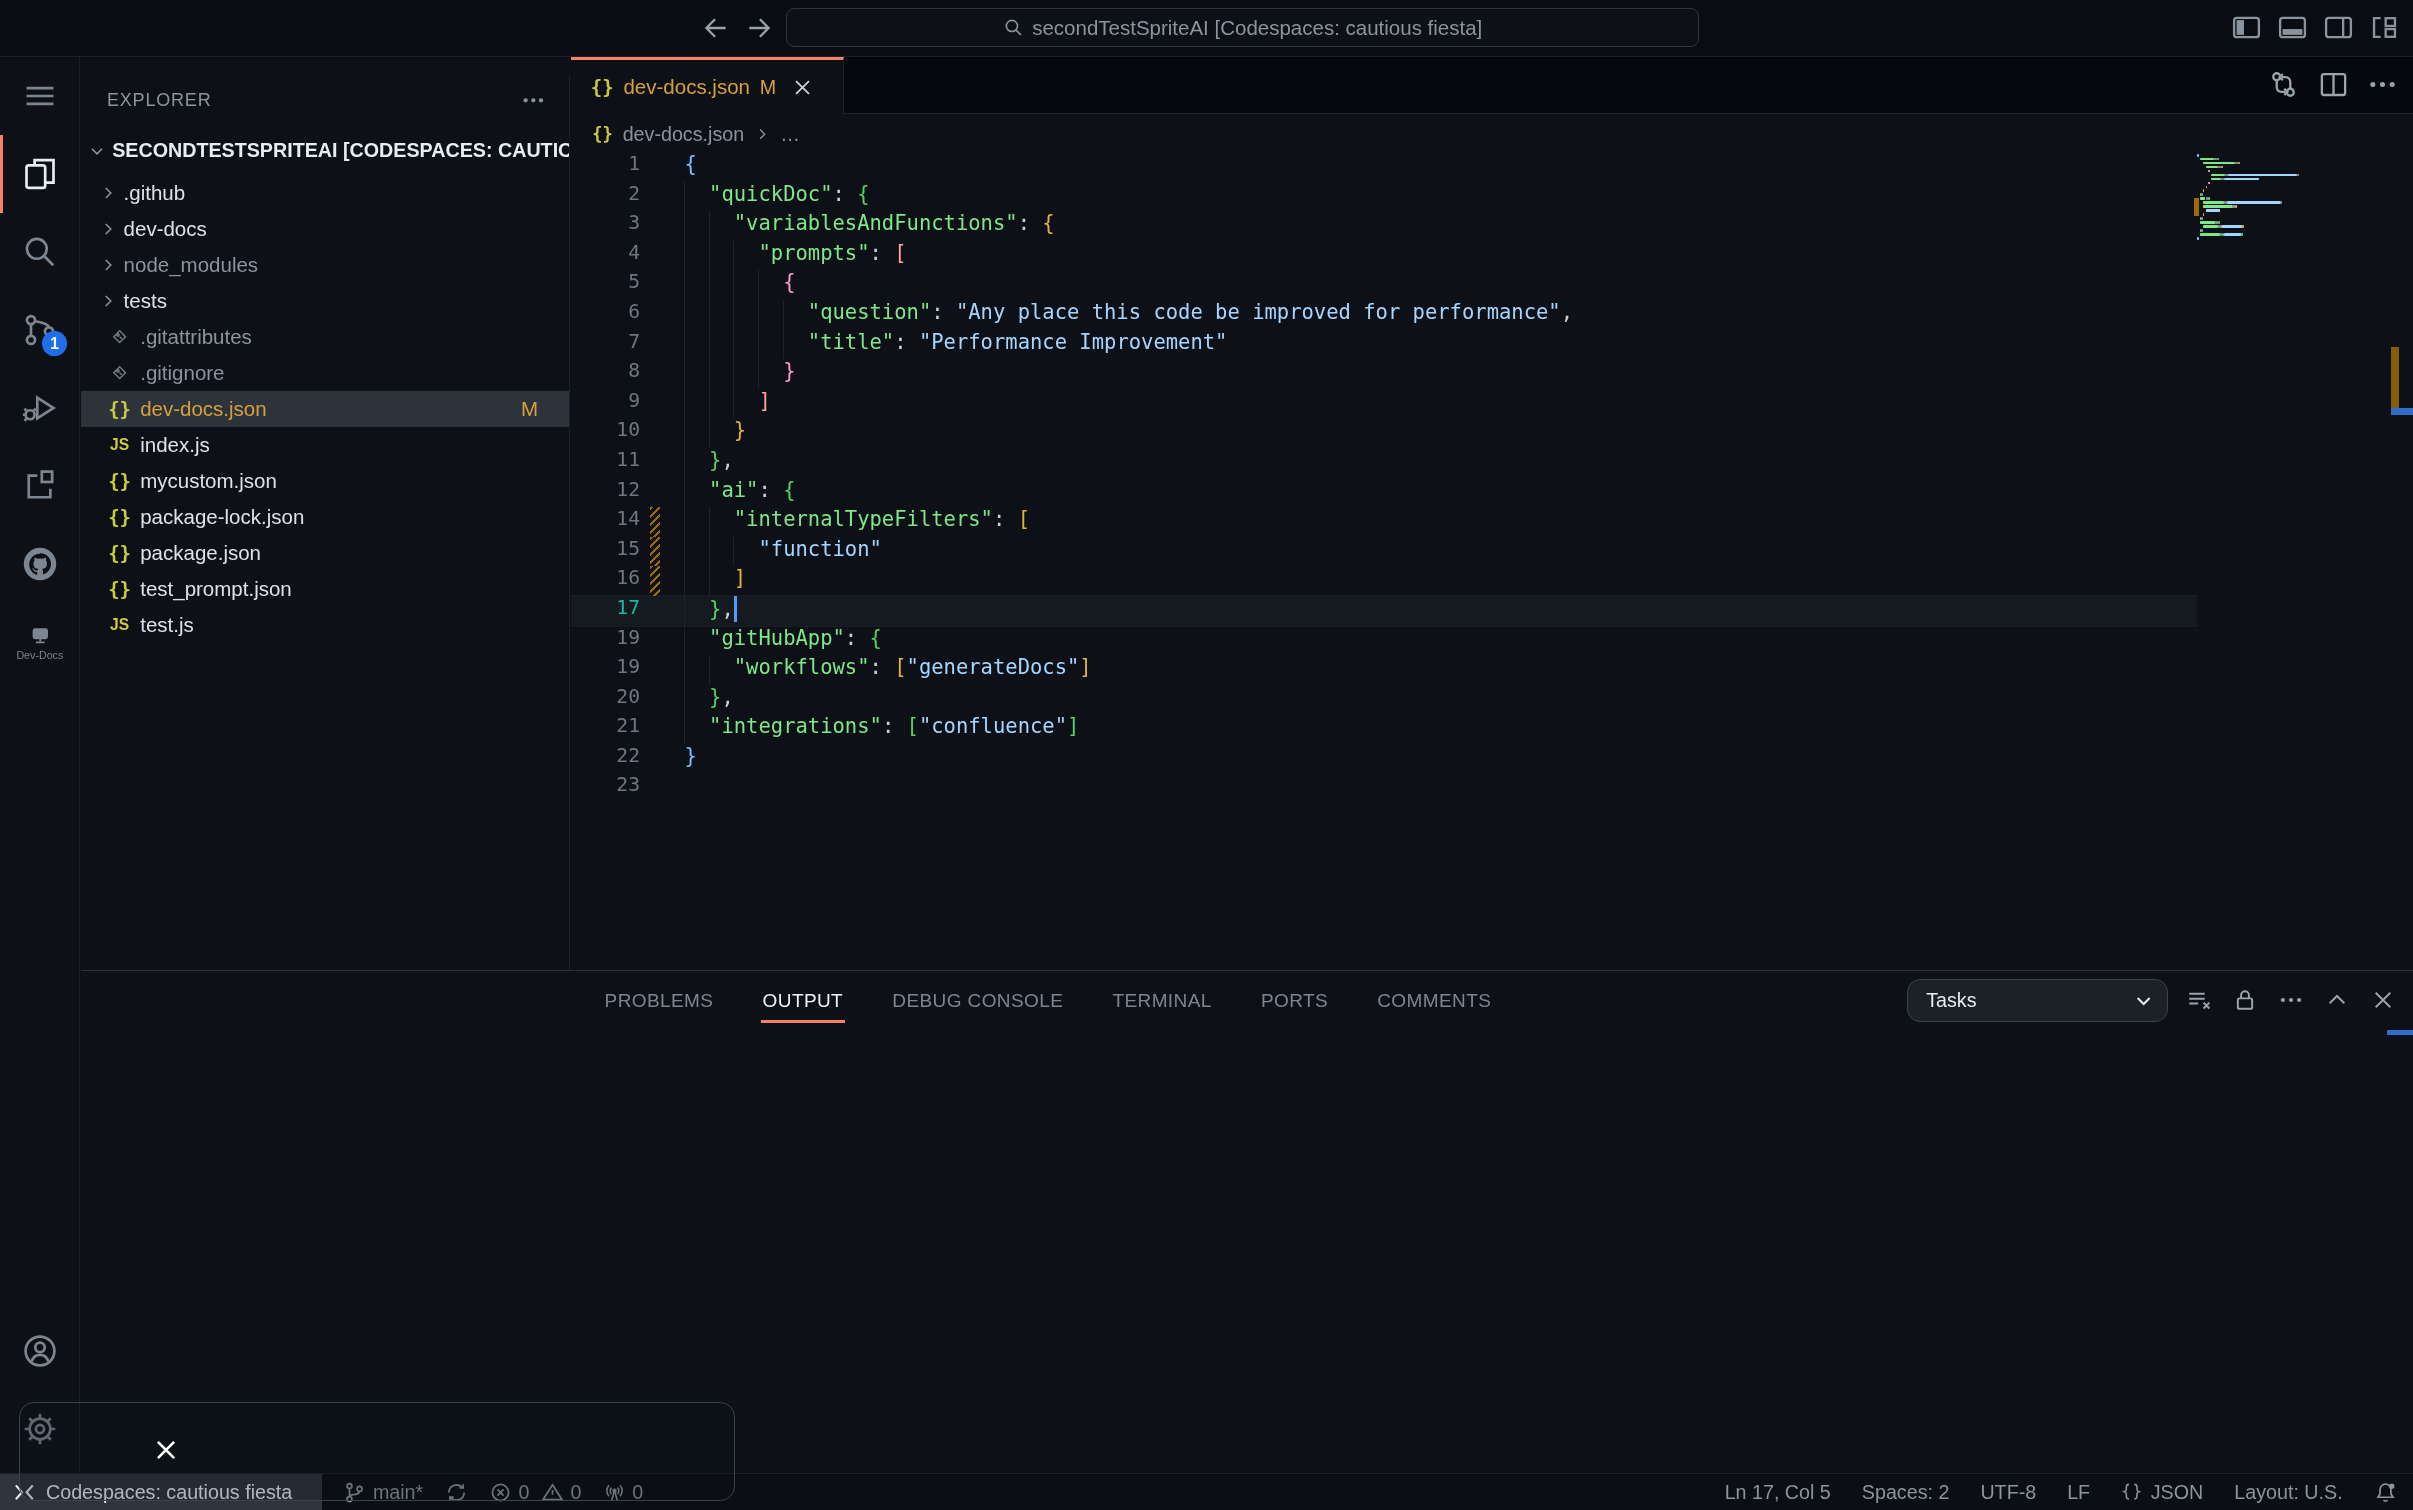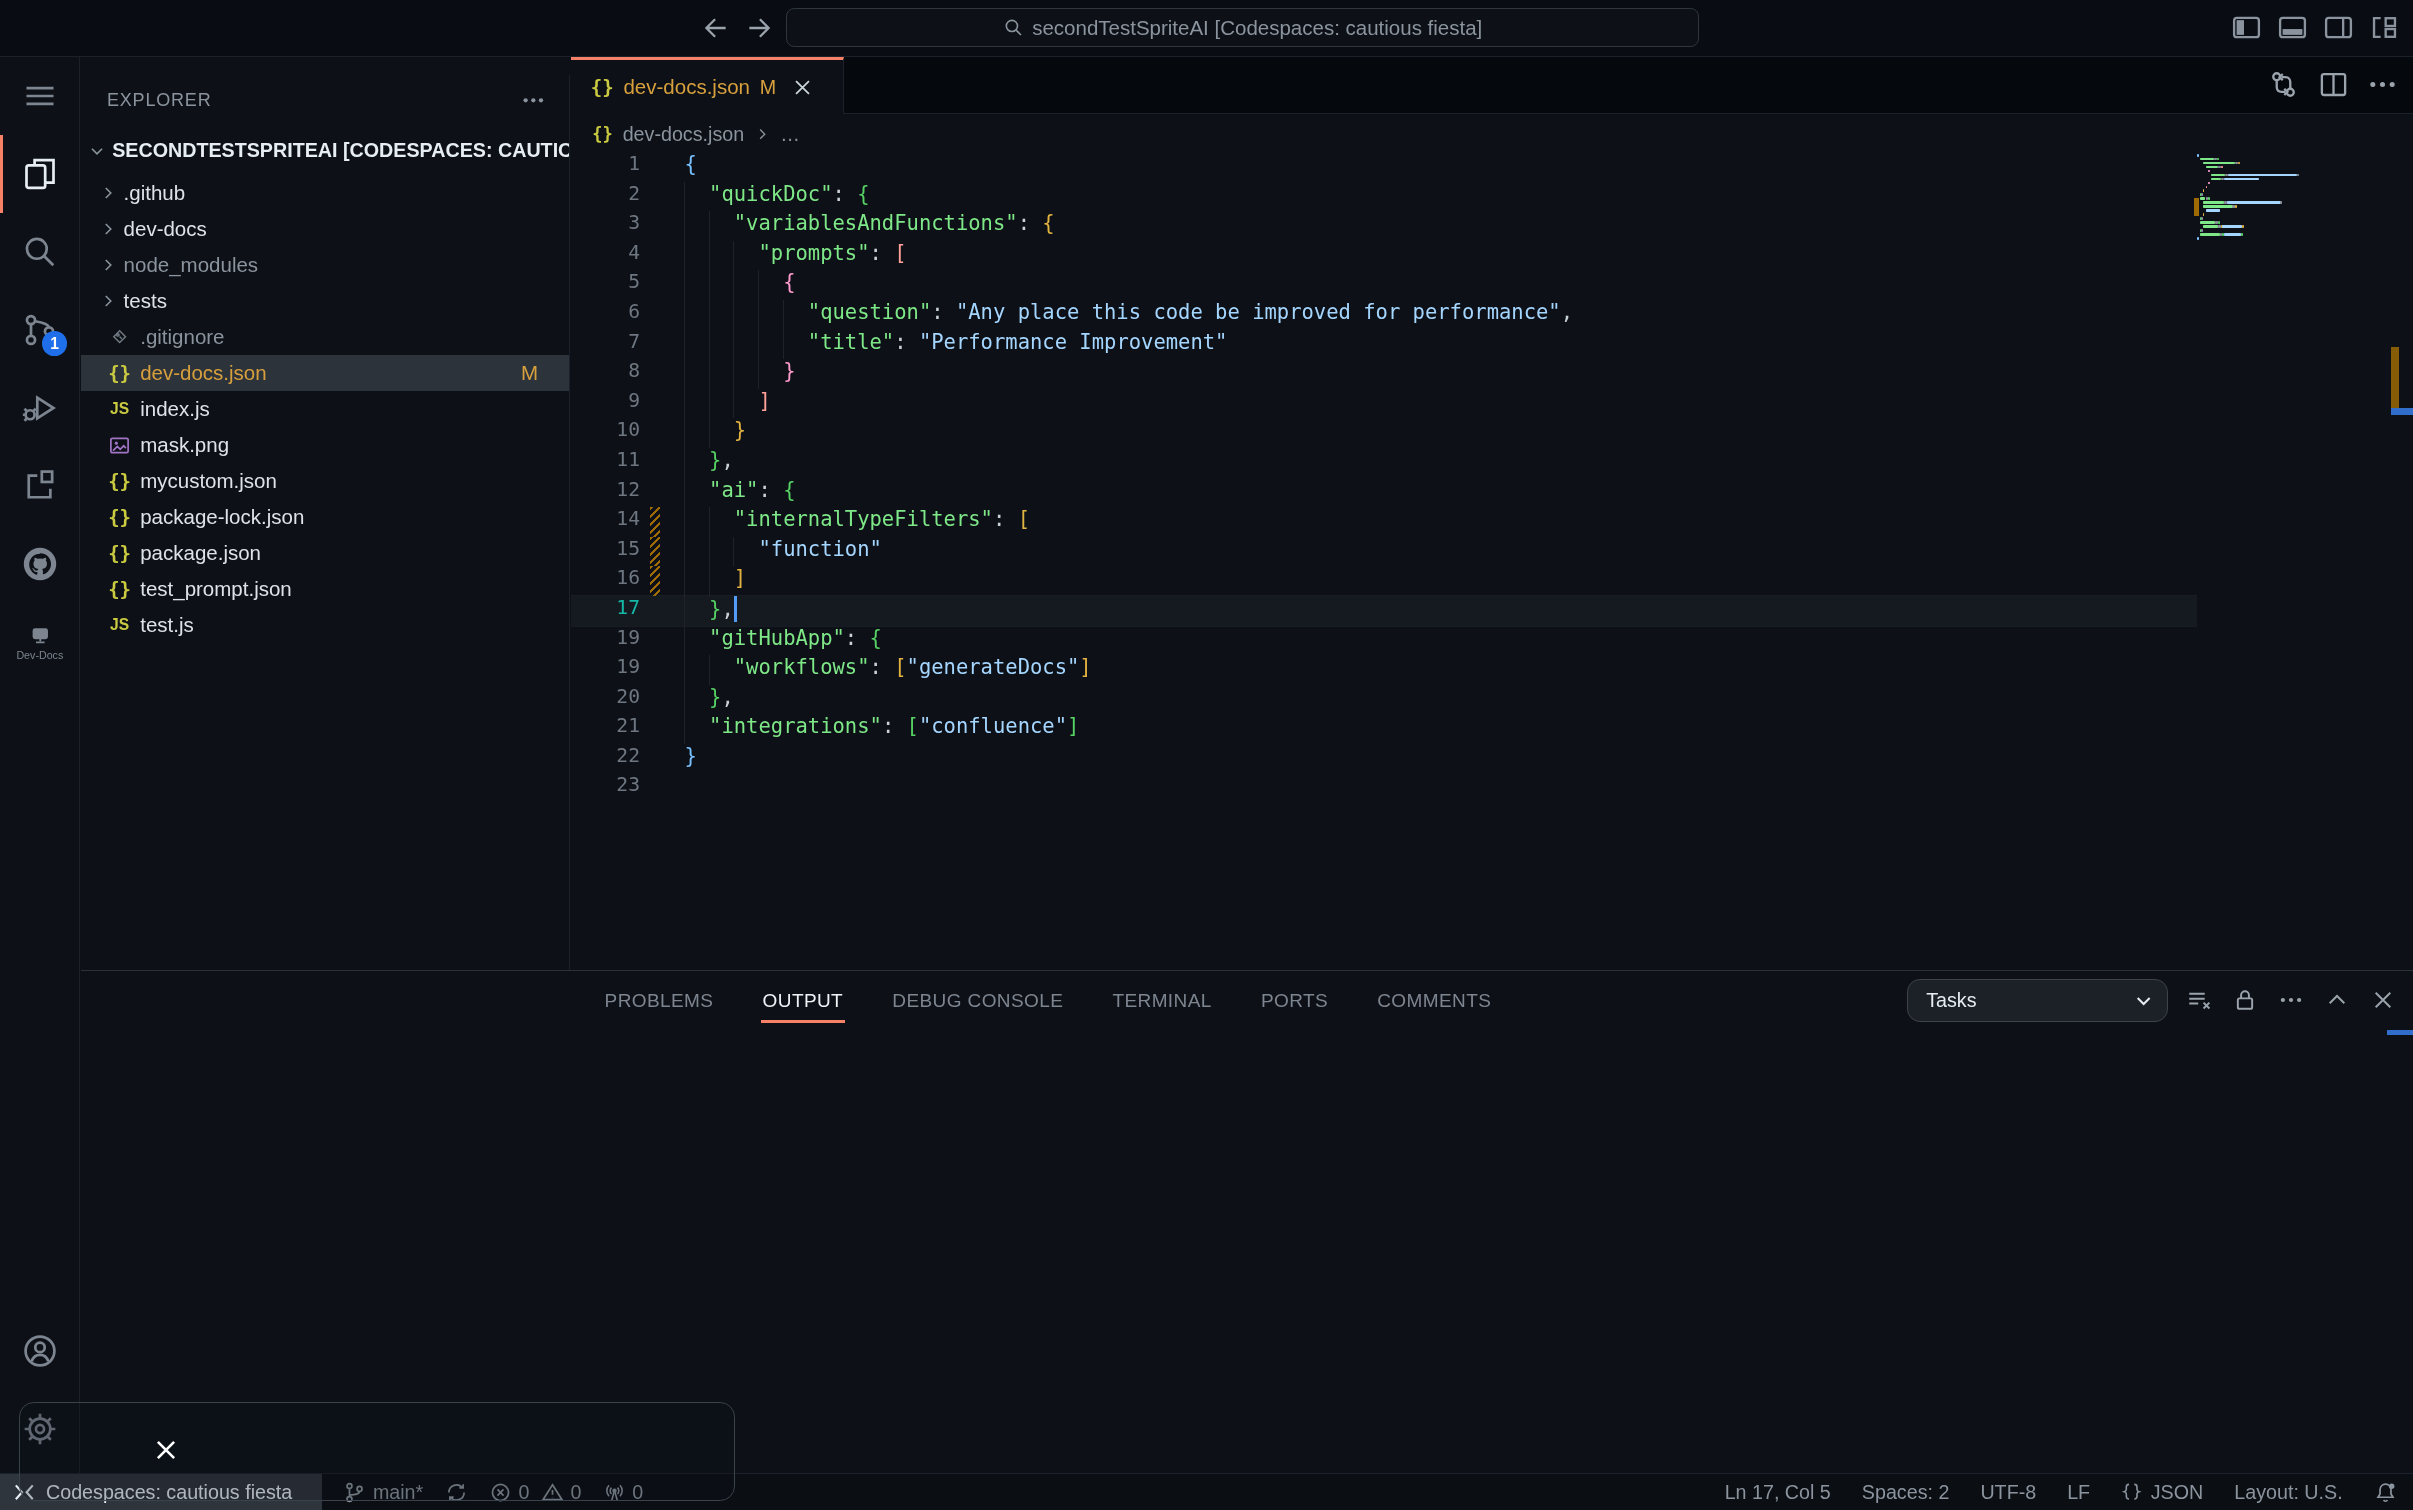--- a/index.html
+++ b/index.html
@@ -332,44 +332,44 @@
         <span>tests</span>
       </div>
       <div class="trow dim indent">
         <span class="ficon">
           <svg width="21.3" height="21.3" viewBox="0 0 16 16" stroke="#717a84" stroke-width="1.1" fill="none">
             <rect x="4.9" y="4.9" width="6.2" height="6.2" transform="rotate(45 8 8)"></rect>
             <circle cx="6.7" cy="6.7" r=".9"></circle>
             <path d="M8 8l1.6 1.6"></path>
           </svg>
         </span>
+        <span>.gitattributes</span>
+      </div>
+      <div class="trow dim indent">
+        <span class="ficon">
+          <svg width="21.3" height="21.3" viewBox="0 0 16 16" stroke="#717a84" stroke-width="1.1" fill="none">
+            <rect x="4.9" y="4.9" width="6.2" height="6.2" transform="rotate(45 8 8)"></rect>
+            <circle cx="6.7" cy="6.7" r=".9"></circle>
+            <path d="M8 8l1.6 1.6"></path>
+          </svg>
+        </span>
         <span>.gitignore</span>
       </div>
       <div class="trow sel modified indent">
         <span class="ficon">
           <span class="seti-braces">{}</span>
         </span>
         <span>dev-docs.json</span>
         <span class="mbadge">M</span>
       </div>
       <div class="trow indent">
         <span class="ficon">
           <span class="seti-js">JS</span>
         </span>
         <span>index.js</span>
-      </div>
-      <div class="trow indent">
-        <span class="ficon">
-          <svg width="23" height="23" viewBox="0 0 16 16" stroke="#a074c4" stroke-width="1.2" fill="none">
-            <rect x="2" y="3" width="12" height="10" rx="1"></rect>
-            <circle cx="5.8" cy="6.4" r="1.1" fill="#a074c4" stroke="none"></circle>
-            <path d="M3.5 11.6l3-3 2 2 2.4-2.4 1.6 1.6"></path>
-          </svg>
-        </span>
-        <span>mask.png</span>
       </div>
       <div class="trow indent">
         <span class="ficon">
           <span class="seti-braces">{}</span>
         </span>
         <span>mycustom.json</span>
       </div>
       <div class="trow indent">
         <span class="ficon">
           <span class="seti-braces">{}</span>

